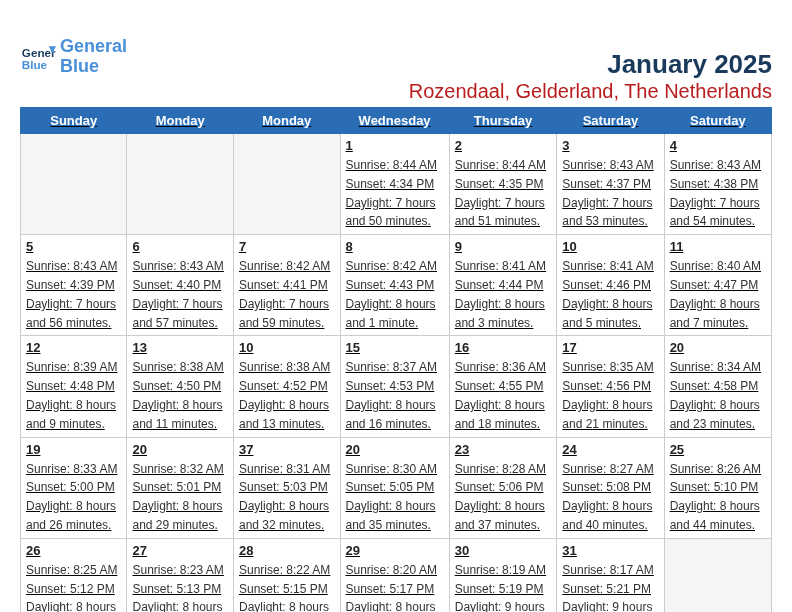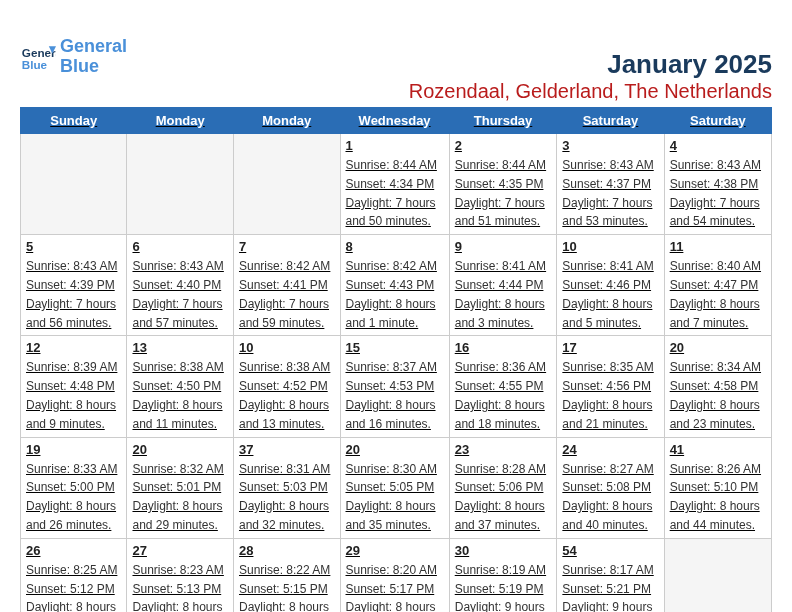--- a/index.html
+++ b/index.html
@@ -84,26 +84,26 @@
           <td><span class="day-num">17</span><span class="day-info">Sunrise: 8:35 AM<br>Sunset: 4:56 PM<br>Daylight: 8 hours and 21 minutes.</span></td>
           <td><span class="day-num">20</span><span class="day-info">Sunrise: 8:34 AM<br>Sunset: 4:58 PM<br>Daylight: 8 hours and 23 minutes.</span></td>
         </tr>
         <tr class="week-row">
           <td><span class="day-num">19</span><span class="day-info">Sunrise: 8:33 AM<br>Sunset: 5:00 PM<br>Daylight: 8 hours and 26 minutes.</span></td>
           <td><span class="day-num">20</span><span class="day-info">Sunrise: 8:32 AM<br>Sunset: 5:01 PM<br>Daylight: 8 hours and 29 minutes.</span></td>
           <td><span class="day-num">37</span><span class="day-info">Sunrise: 8:31 AM<br>Sunset: 5:03 PM<br>Daylight: 8 hours and 32 minutes.</span></td>
           <td><span class="day-num">20</span><span class="day-info">Sunrise: 8:30 AM<br>Sunset: 5:05 PM<br>Daylight: 8 hours and 35 minutes.</span></td>
           <td><span class="day-num">23</span><span class="day-info">Sunrise: 8:28 AM<br>Sunset: 5:06 PM<br>Daylight: 8 hours and 37 minutes.</span></td>
           <td><span class="day-num">24</span><span class="day-info">Sunrise: 8:27 AM<br>Sunset: 5:08 PM<br>Daylight: 8 hours and 40 minutes.</span></td>
-          <td><span class="day-num">41</span><span class="day-info">Sunrise: 8:26 AM<br>Sunset: 5:10 PM<br>Daylight: 8 hours and 44 minutes.</span></td>
+          <td><span class="day-num">25</span><span class="day-info">Sunrise: 8:26 AM<br>Sunset: 5:10 PM<br>Daylight: 8 hours and 44 minutes.</span></td>
         </tr>
         <tr class="week-row">
           <td><span class="day-num">26</span><span class="day-info">Sunrise: 8:25 AM<br>Sunset: 5:12 PM<br>Daylight: 8 hours and 47 minutes.</span></td>
           <td><span class="day-num">27</span><span class="day-info">Sunrise: 8:23 AM<br>Sunset: 5:13 PM<br>Daylight: 8 hours and 50 minutes.</span></td>
           <td><span class="day-num">28</span><span class="day-info">Sunrise: 8:22 AM<br>Sunset: 5:15 PM<br>Daylight: 8 hours and 53 minutes.</span></td>
           <td><span class="day-num">29</span><span class="day-info">Sunrise: 8:20 AM<br>Sunset: 5:17 PM<br>Daylight: 8 hours and 56 minutes.</span></td>
           <td><span class="day-num">30</span><span class="day-info">Sunrise: 8:19 AM<br>Sunset: 5:19 PM<br>Daylight: 9 hours and 0 minutes.</span></td>
-          <td><span class="day-num">54</span><span class="day-info">Sunrise: 8:17 AM<br>Sunset: 5:21 PM<br>Daylight: 9 hours and 3 minutes.</span></td>
+          <td><span class="day-num">31</span><span class="day-info">Sunrise: 8:17 AM<br>Sunset: 5:21 PM<br>Daylight: 9 hours and 3 minutes.</span></td>
           <td class="empty"></td>
         </tr>
       </tbody>
   </table>
 </div>
 
 </body></html>

